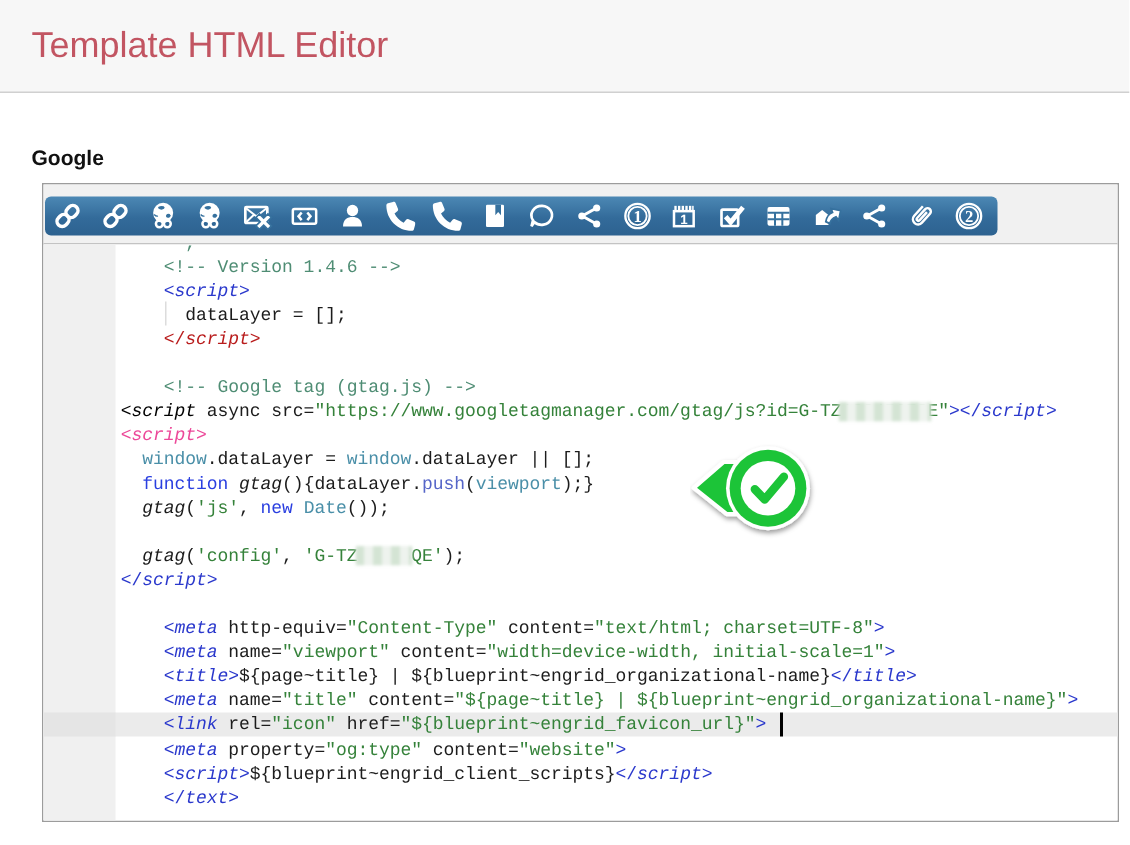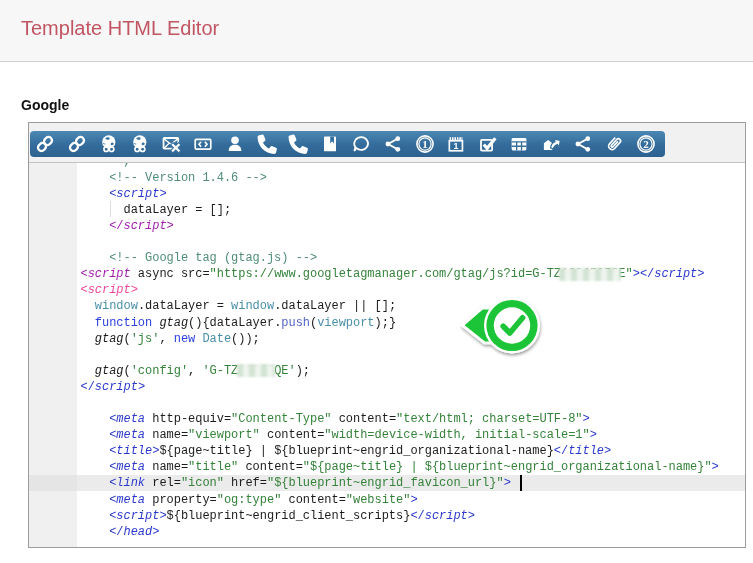--- a/index.html
+++ b/index.html
@@ -1,16 +1,16 @@
 <!DOCTYPE html>
 <html><head><meta charset="utf-8"><style>
 html,body{margin:0;padding:0}
 body{width:753px;height:563px;background:#fff;font-family:"Liberation Sans",sans-serif;position:relative;overflow:hidden}
 .topbar{position:absolute;left:0;top:0;width:753px;height:61px;background:#f7f7f7;border-bottom:1px solid #d0d0d0}
-.title{position:absolute;left:21px;top:17px;font-size:20px;color:#c25562}
+.title{position:absolute;left:21px;top:17px;font-size:24px;color:#c25562}
 .hlabel{position:absolute;left:21px;top:97px;font-size:14px;font-weight:bold;color:#111}
 .editor{position:absolute;left:28px;top:122px;width:716px;height:424px;border:1px solid #9c9c9c;background:#fff}
 .tbar{position:absolute;left:0;top:0;width:716px;height:39px;background:#f1f1f1;border-bottom:1px solid #c3c3c3}
 .bluebar{position:absolute;left:1px;top:7.5px;width:635px;height:26px;border-radius:4px;
  background:linear-gradient(#4c88b4,#336b9a 55%,#2d6290)}
 .ic{position:absolute;top:11px;width:20px;height:20px}
 .ic svg{display:block}
 .codearea{position:absolute;left:0;top:40px;width:716px;height:384px;overflow:hidden;background:#fff}
 .gutter{position:absolute;left:0;top:0;width:48px;height:384px;background:#f0f0f0}
 .hline{position:absolute;left:0;top:311.5px;width:716px;height:16px;background:#ebebeb}
@@ -193,40 +193,40 @@
     </div>
  <div class="codearea">
   <div class="gutter"></div>
   <div class="hline"></div>
   <div class="hlg"></div>
   <div class="iguide"></div>
   <pre class="csrc">      <span style="color:#4f8d74">,</span>
     <span style="color:#4f8d74">&lt;!-- Version 1.4.6 --&gt;</span>
     <span style="color:#2a38cc">&lt;<i>script</i>&gt;</span>
       dataLayer = [];
-    <span style="color:#a21caf">&lt;/<i>script</i>&gt;</span>
+    <span style="color:#b91c1c">&lt;/<i>script</i>&gt;</span>
 
     <span style="color:#4f8d74">&lt;!-- Google tag (gtag.js) --&gt;</span>
-<span style="color:#a21caf">&lt;<i>script</i></span> async src=<span style="color:#35823a">"https://www.googletagmanager.com/gtag/js?id=G-TZ12345678E"</span><span style="color:#2a38cc">&gt;</span><span style="color:#2a38cc">&lt;/<i>script</i>&gt;</span>
+<span style="color:#000000">&lt;<i>script</i></span> async src=<span style="color:#35823a">"https://www.googletagmanager.com/gtag/js?id=G-TZ12345678E"</span><span style="color:#2a38cc">&gt;</span><span style="color:#2a38cc">&lt;/<i>script</i>&gt;</span>
 <span style="color:#ec4899">&lt;<i>script</i>&gt;</span>
   <span style="color:#4a8fa8">window</span>.dataLayer = <span style="color:#4a8fa8">window</span>.dataLayer || [];
   <span style="color:#2a3fe0">function</span> <span style="font-style:italic">gtag</span>(){dataLayer.<span style="color:#5565c8">push</span>(<span style="color:#4a8fa8">viewport</span>);}
   <span style="font-style:italic">gtag</span>(<span style="color:#35823a">'js'</span>, <span style="color:#2a3fe0">new</span> <span style="color:#4a8fa8">Date</span>());
 
   <span style="font-style:italic">gtag</span>(<span style="color:#35823a">'config'</span>, <span style="color:#35823a">'G-TZ12345QE'</span>);
 <span style="color:#2a38cc">&lt;/<i>script</i>&gt;</span>
 
     <span style="color:#2a38cc">&lt;<i>meta</i></span> http-equiv=<span style="color:#35823a">"Content-Type"</span> content=<span style="color:#35823a">"text/html; charset=UTF-8"</span><span style="color:#2a38cc">&gt;</span>
     <span style="color:#2a38cc">&lt;<i>meta</i></span> name=<span style="color:#35823a">"viewport"</span> content=<span style="color:#35823a">"width=device-width, initial-scale=1"</span><span style="color:#2a38cc">&gt;</span>
     <span style="color:#2a38cc">&lt;<i>title</i>&gt;</span>${page~title} | ${blueprint~engrid_organizational-name}<span style="color:#2a38cc">&lt;/<i>title</i>&gt;</span>
     <span style="color:#2a38cc">&lt;<i>meta</i></span> name=<span style="color:#35823a">"title"</span> content=<span style="color:#35823a">"${page~title} | ${blueprint~engrid_organizational-name}"</span><span style="color:#2a38cc">&gt;</span>
     <span style="color:#2a38cc">&lt;<i>link</i></span> rel=<span style="color:#35823a">"icon"</span> href=<span style="color:#35823a">"${blueprint~engrid_favicon_url}"</span><span style="color:#2a38cc">&gt;</span>
     <span style="color:#2a38cc">&lt;<i>meta</i></span> property=<span style="color:#35823a">"og:type"</span> content=<span style="color:#35823a">"website"</span><span style="color:#2a38cc">&gt;</span>
     <span style="color:#2a38cc">&lt;<i>script</i>&gt;</span>${blueprint~engrid_client_scripts}<span style="color:#2a38cc">&lt;/<i>script</i>&gt;</span>
-    <span style="color:#2a38cc">&lt;/<i>head</i>&gt;</span>
+    <span style="color:#2a38cc">&lt;/<i>text</i>&gt;</span>
 </pre>
   <div class="blur b34"></div>
   <div class="blur b40"></div>
   <div class="cursor"></div>
  </div>
 </div>
 <svg class="badge" width="92" height="70" viewBox="0 0 92 70">
 <defs>
       <filter id="ds" x="-20%" y="-20%" width="150%" height="150%">
 <feDropShadow dx="0.5" dy="2" stdDeviation="1.8" flood-color="#000" flood-opacity="0.38"></feDropShadow>

